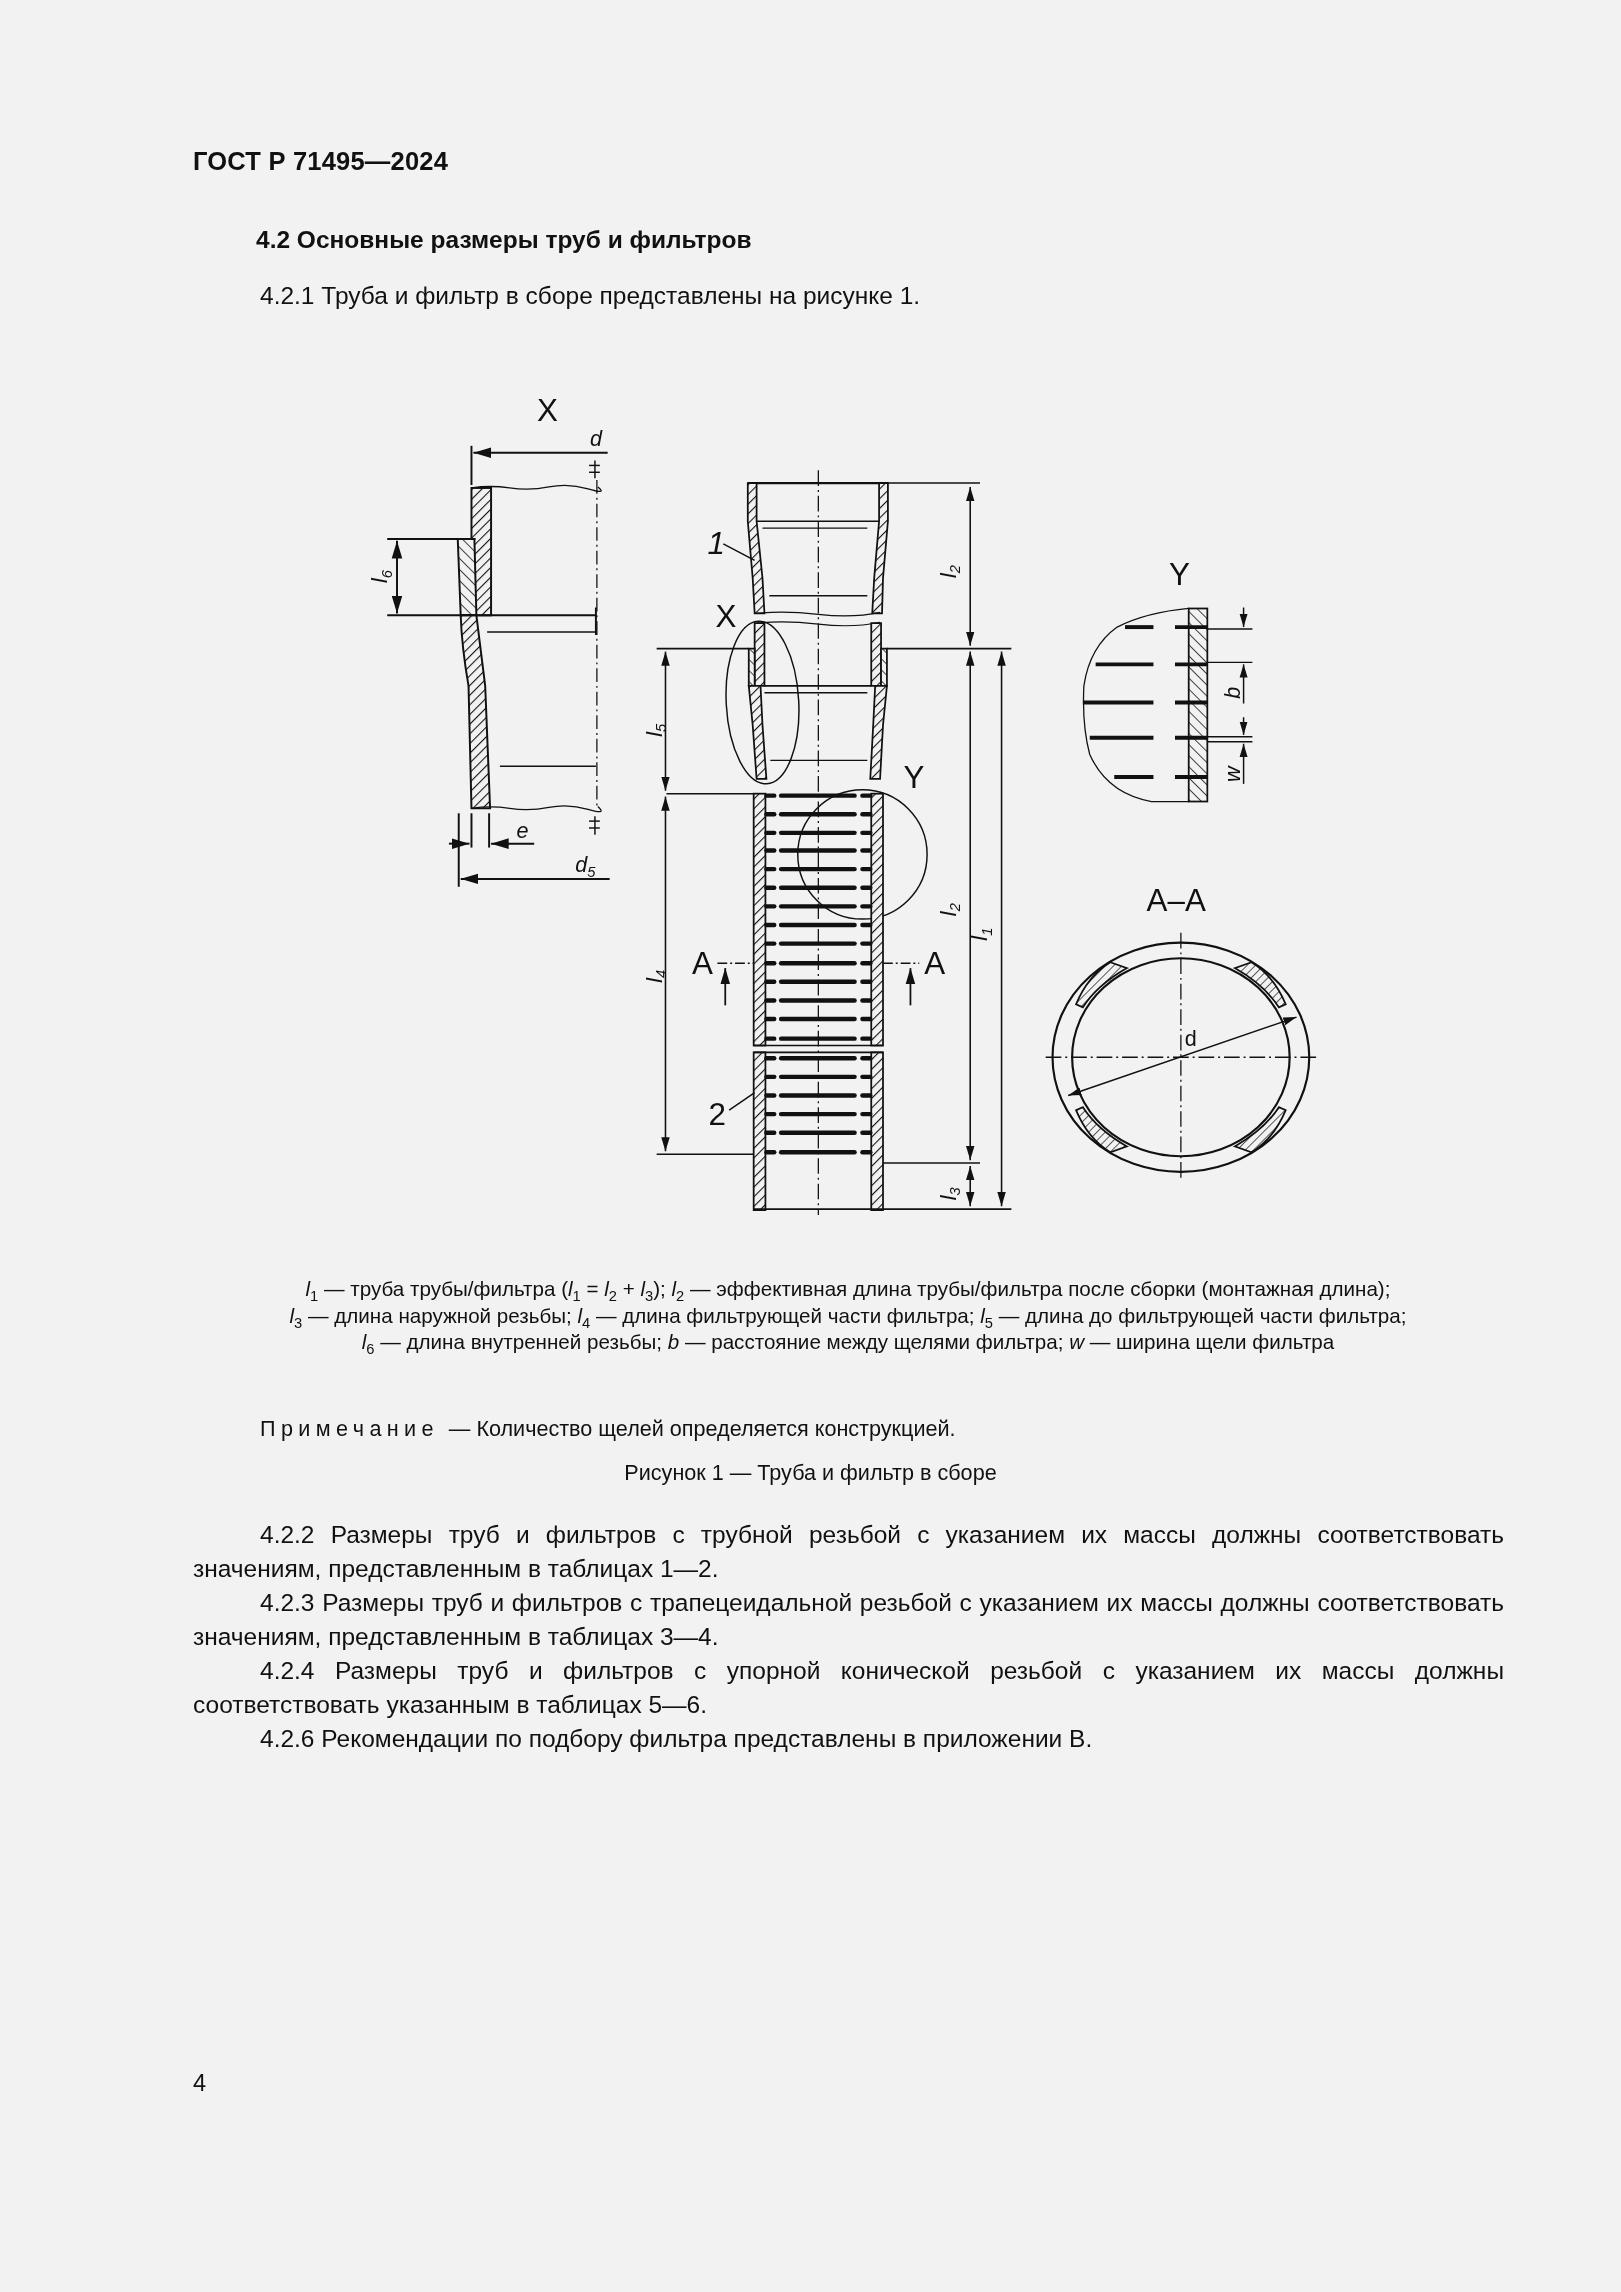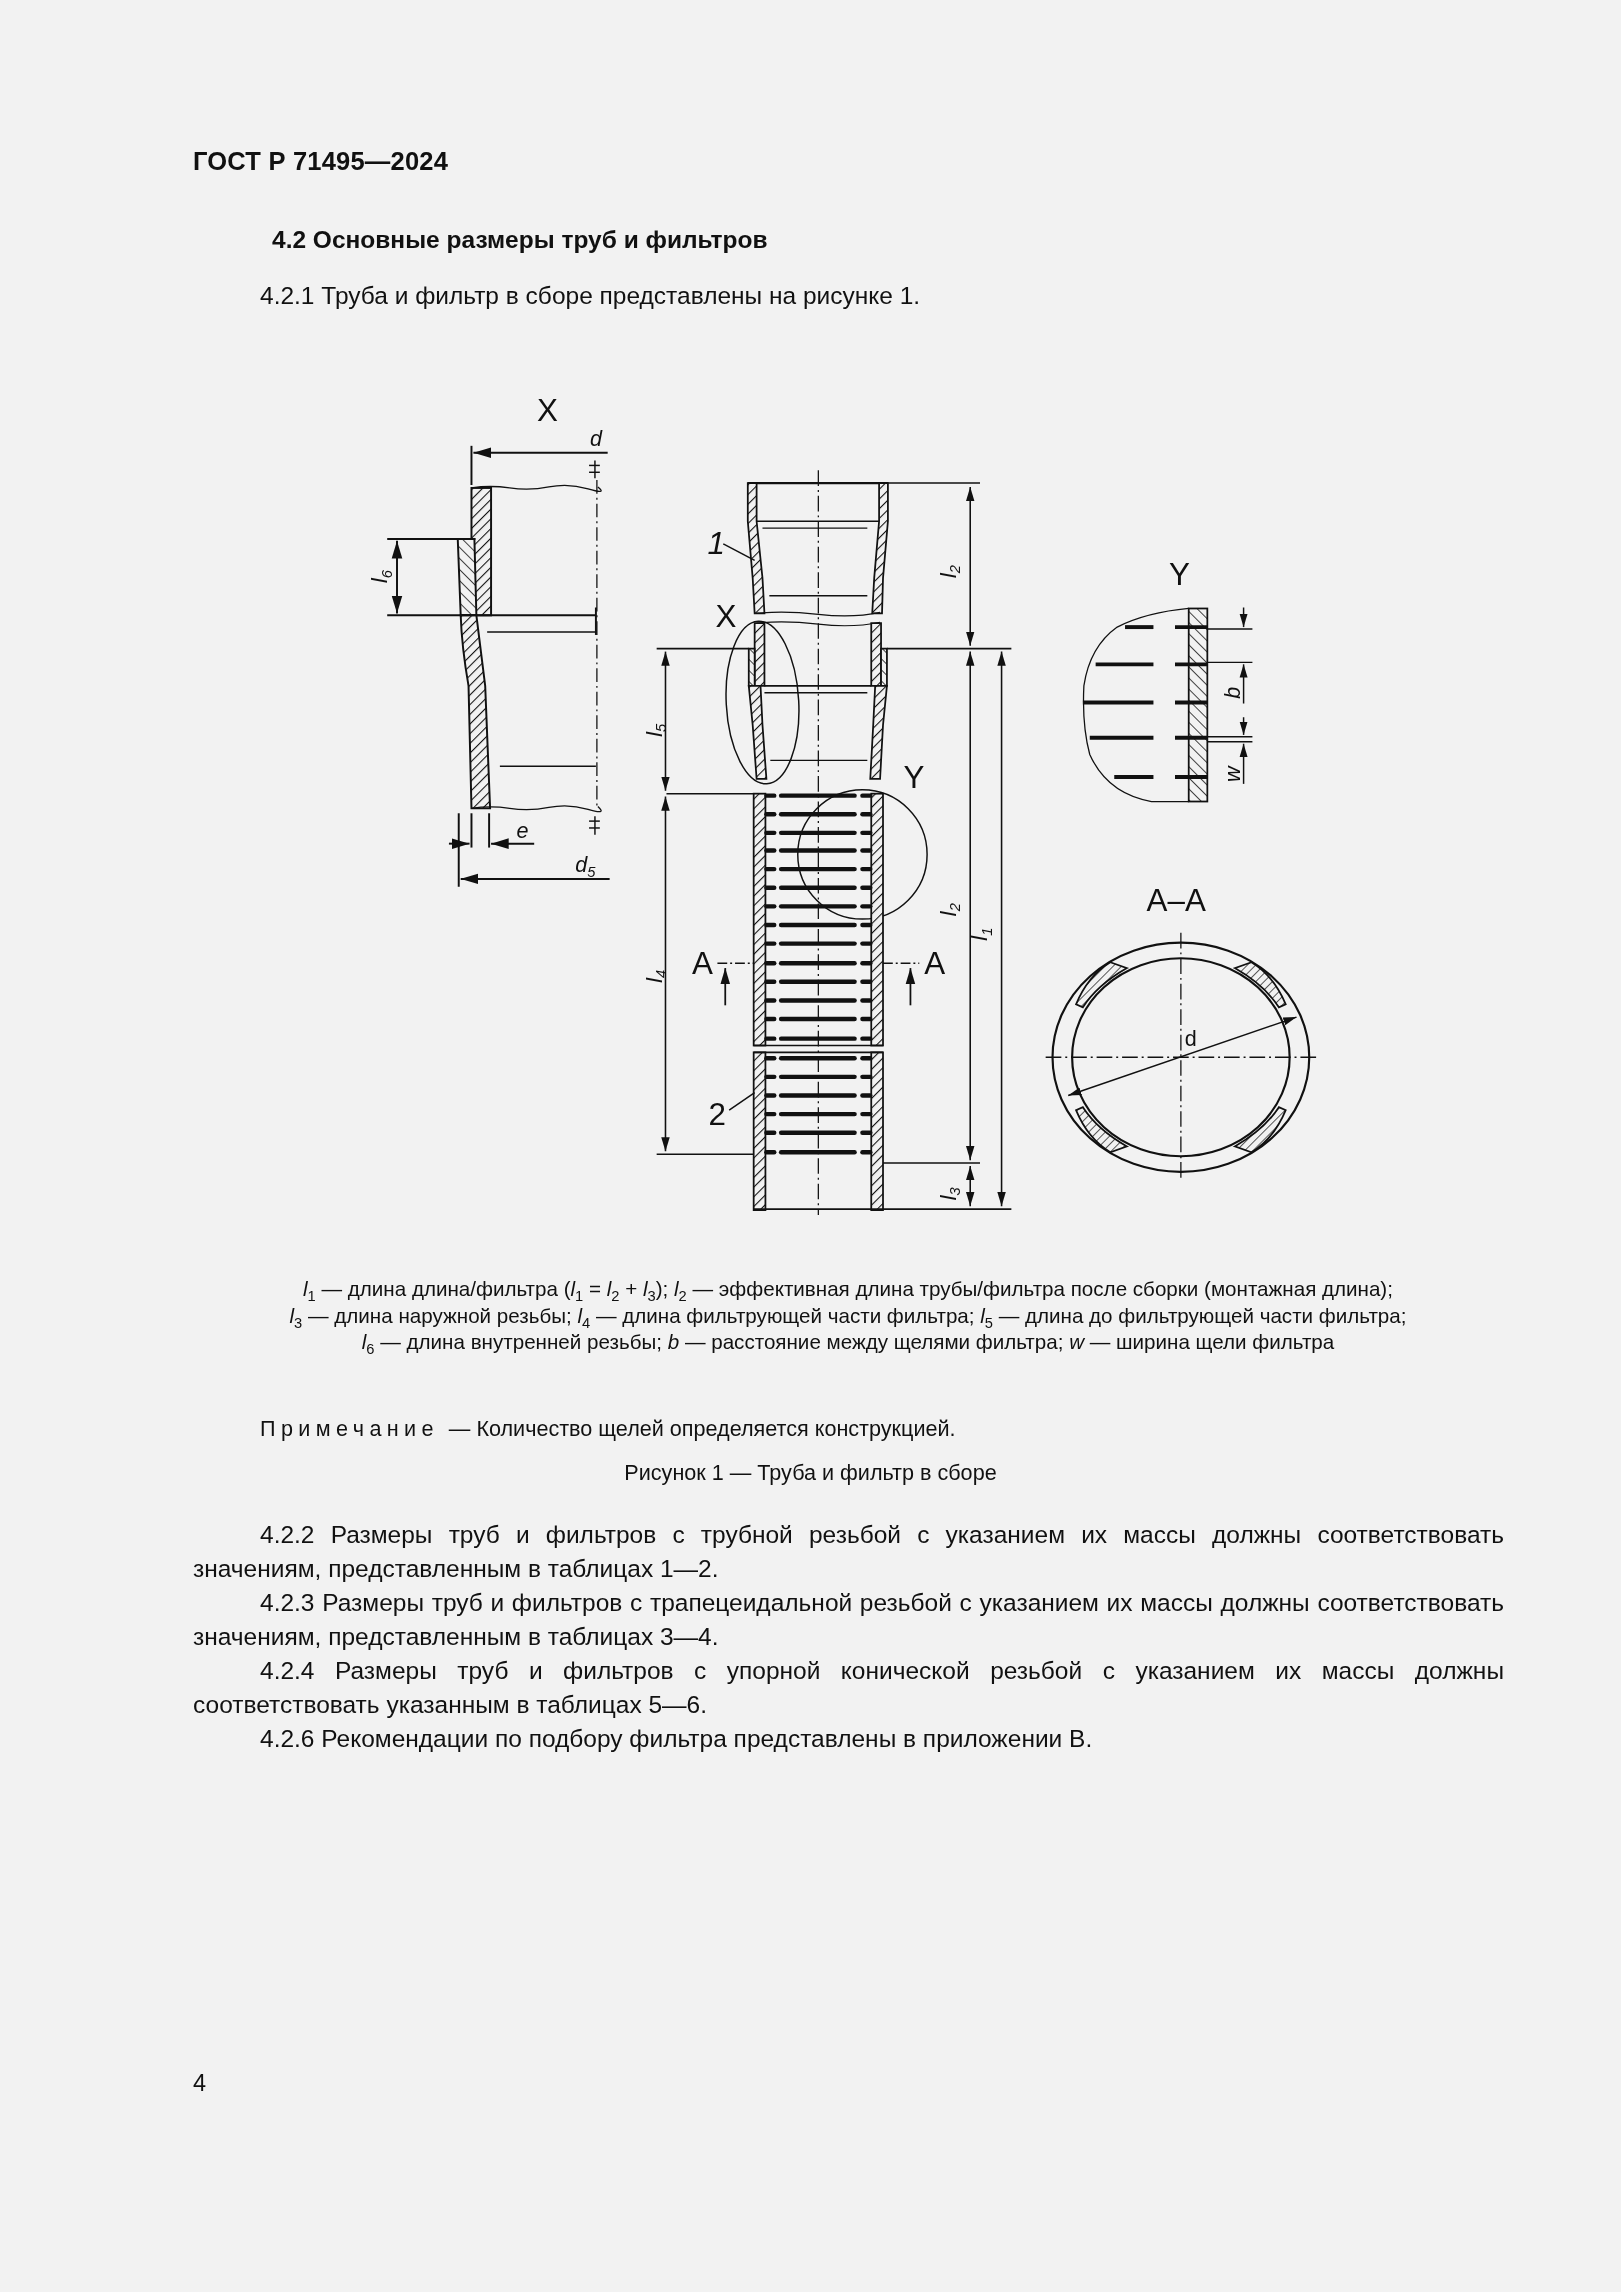--- a/index.html
+++ b/index.html
@@ -4,21 +4,21 @@
 <style>
   html, body { margin: 0; padding: 0; }
   body {
     width: 1621px; height: 2293px; position: relative;
     background: #f2f2f2; color: #111;
     font-family: "Liberation Sans", sans-serif;
     overflow: hidden;
   }
   .abs { position: absolute; }
   .doc-header { left: 193px; top: 147px; font-size: 25.5px; font-weight: bold; letter-spacing: 0.2px; }
-  .section-title { left: 272px; top: 226px; font-size: 24.5px; font-weight: bold; }
+  .section-title { left: 256px; top: 226px; font-size: 24.5px; font-weight: bold; }
   .para-first { left: 260px; top: 274px; font-size: 24.5px; margin-top: 8px; }
   .figure { left: 0; top: 0; width: 1621px; height: 1264px; }
   .legend { left: 196px; top: 1276px; width: 1304px; text-align: center; font-size: 20.6px; line-height: 26.5px; }
   .legend i { font-style: italic; }
   .legend sub { font-size: 14.7px; vertical-align: -4.9px; line-height: 0; }
   .note { left: 260px; top: 1416px; font-size: 21.6px; }
   .note .spaced { letter-spacing: 5.4px; margin-right: 9.8px; }
   .fig-caption { left: 0; width: 1621px; top: 1460px; text-align: center; font-size: 21.6px; }
   .body { left: 193px; top: 1518px; width: 1311px; font-size: 24.5px; line-height: 34px; text-align: justify; }
   .body p { margin: 0; text-indent: 67px; }
@@ -291,21 +291,21 @@
     <text x="1193" y="597" font-size="32">Y</text>
     <text transform="translate(1265,713) rotate(-90)" font-size="22" font-style="italic">b</text>
     <text transform="translate(1265,798) rotate(-90)" font-size="22" font-style="italic">w</text>
 
     <text x="1170" y="930" font-size="32">A–A</text>
     <text x="1209" y="1068" font-size="22">d</text>
   </g>
 </svg>
 
 <div class="abs legend">
-  <div><i>l</i><sub>1</sub><span> — длина длина/фильтра (</span><i>l</i><sub>1</sub><span> = </span><i>l</i><sub>2</sub><span> + </span><i>l</i><sub>3</sub><span>); </span><i>l</i><sub>2</sub><span> — эффективная длина трубы/фильтра после сборки (монтажная длина);</span></div>
+  <div><i>l</i><sub>1</sub><span> — труба трубы/фильтра (</span><i>l</i><sub>1</sub><span> = </span><i>l</i><sub>2</sub><span> + </span><i>l</i><sub>3</sub><span>); </span><i>l</i><sub>2</sub><span> — эффективная длина трубы/фильтра после сборки (монтажная длина);</span></div>
   <div><i>l</i><sub>3</sub><span> — длина наружной резьбы; </span><i>l</i><sub>4</sub><span> — длина фильтрующей части фильтра; </span><i>l</i><sub>5</sub><span> — длина до фильтрующей части фильтра;</span></div>
   <div><i>l</i><sub>6</sub><span> — длина внутренней резьбы; </span><i>b</i><span> — расстояние между щелями фильтра; </span><i>w</i><span> — ширина щели фильтра</span></div>
 </div>
 
 <div class="abs note">
   <span class="spaced">Примечание</span><span>— Количество щелей определяется конструкцией.</span>
 </div>
 
 <div class="abs fig-caption">Рисунок 1 — Труба и фильтр в сборе</div>
 

